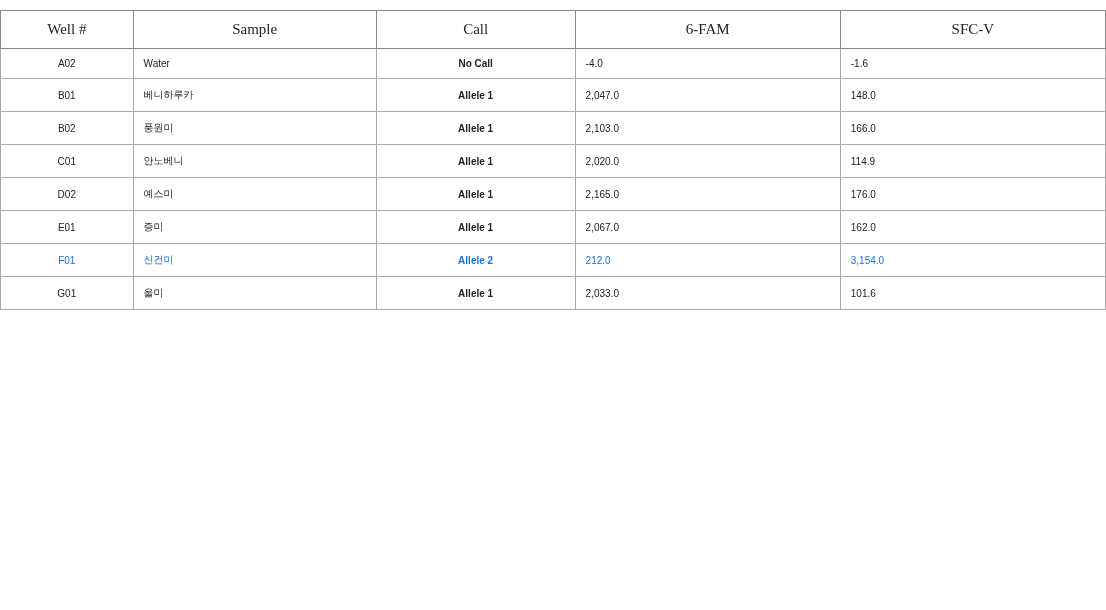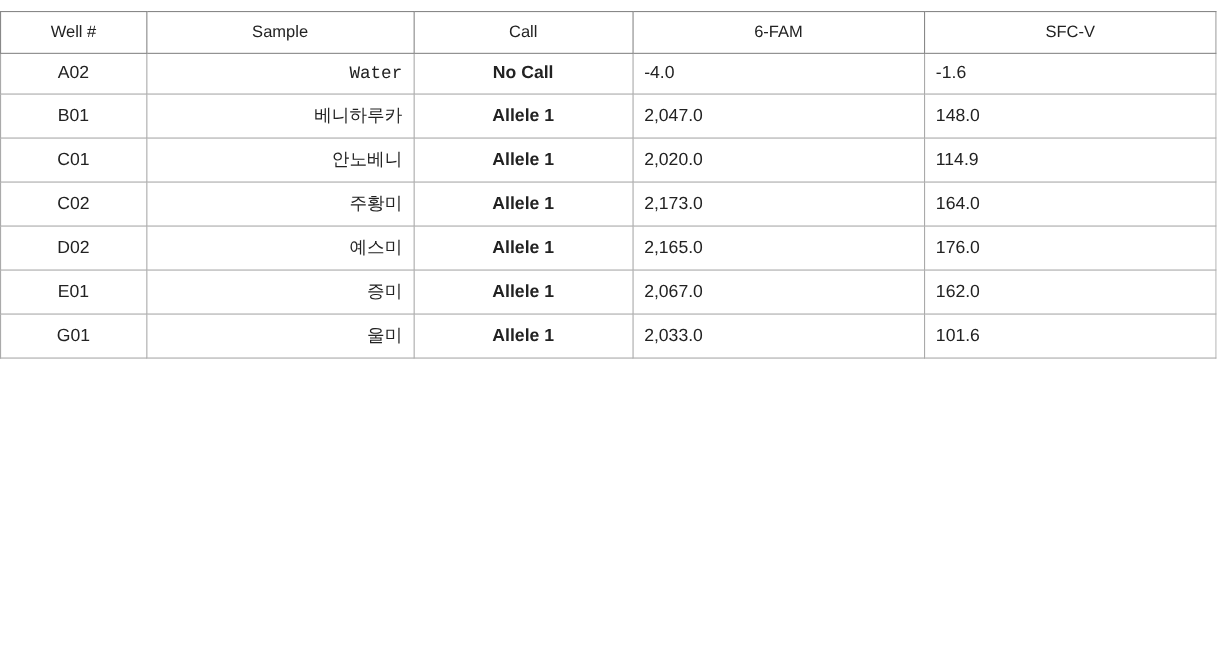--- a/index.html
+++ b/index.html
@@ -29,46 +29,46 @@
     }
 
     thead tr th {
       border: 1px solid #888;
       padding: 10px 8px;
       text-align: center;
       font-weight: normal;
       font-size: 15px;
       color: #222;
       background: #ffffff;
+      font-family: Liberation Serif, serif;
     }
 
     tbody tr td {
       border: 1px solid #aaa;
       padding: 9px 10px;
       text-align: center;
-      font-size: 16px;
+      font-size: 10px;
       color: #222;
     }
 
     tbody tr td.num-right {
       text-align: left;
       padding-right: 18px;
     }
 
     tbody tr.highlight td {
       color: #1a6fd4;
     }
 
     tbody tr td.well-col {
       text-align: center;
     }
 
     tbody tr td.sample-col {
-      text-align: right;
-      font-family: Liberation Mono, monospace;
+      text-align: left;
     }
 
     tbody tr td.call-col {
       text-align: center;
       font-weight: bold;
     }
 
     col.well { width: 12%; }
     col.sample { width: 22%; }
     col.call { width: 18%; }
@@ -105,47 +105,54 @@
           <td class="num-right">-1.6</td>
         </tr>
         <tr>
           <td class="well-col">B01</td>
           <td class="sample-col">베니하루카</td>
           <td class="call-col">Allele  1</td>
           <td class="num-right">2,047.0</td>
           <td class="num-right">148.0</td>
         </tr>
         <tr>
+          <td class="well-col">B02</td>
+          <td class="sample-col">풍원미</td>
+          <td class="call-col">Allele  1</td>
+          <td class="num-right">2,103.0</td>
+          <td class="num-right">166.0</td>
+        </tr>
+        <tr>
           <td class="well-col">C01</td>
           <td class="sample-col">안노베니</td>
           <td class="call-col">Allele  1</td>
           <td class="num-right">2,020.0</td>
           <td class="num-right">114.9</td>
-        </tr>
-        <tr>
-          <td class="well-col">C02</td>
-          <td class="sample-col">주황미</td>
-          <td class="call-col">Allele  1</td>
-          <td class="num-right">2,173.0</td>
-          <td class="num-right">164.0</td>
         </tr>
         <tr>
           <td class="well-col">D02</td>
           <td class="sample-col">예스미</td>
           <td class="call-col">Allele  1</td>
           <td class="num-right">2,165.0</td>
           <td class="num-right">176.0</td>
         </tr>
         <tr>
           <td class="well-col">E01</td>
           <td class="sample-col">증미</td>
           <td class="call-col">Allele  1</td>
           <td class="num-right">2,067.0</td>
           <td class="num-right">162.0</td>
         </tr>
+        <tr class="highlight">
+          <td class="well-col">F01</td>
+          <td class="sample-col">신건미</td>
+          <td class="call-col">Allele  2</td>
+          <td class="num-right">212.0</td>
+          <td class="num-right">3,154.0</td>
+        </tr>
         <tr>
           <td class="well-col">G01</td>
           <td class="sample-col">울미</td>
           <td class="call-col">Allele  1</td>
           <td class="num-right">2,033.0</td>
           <td class="num-right">101.6</td>
         </tr>
       </tbody>
   </table>
 </div>

